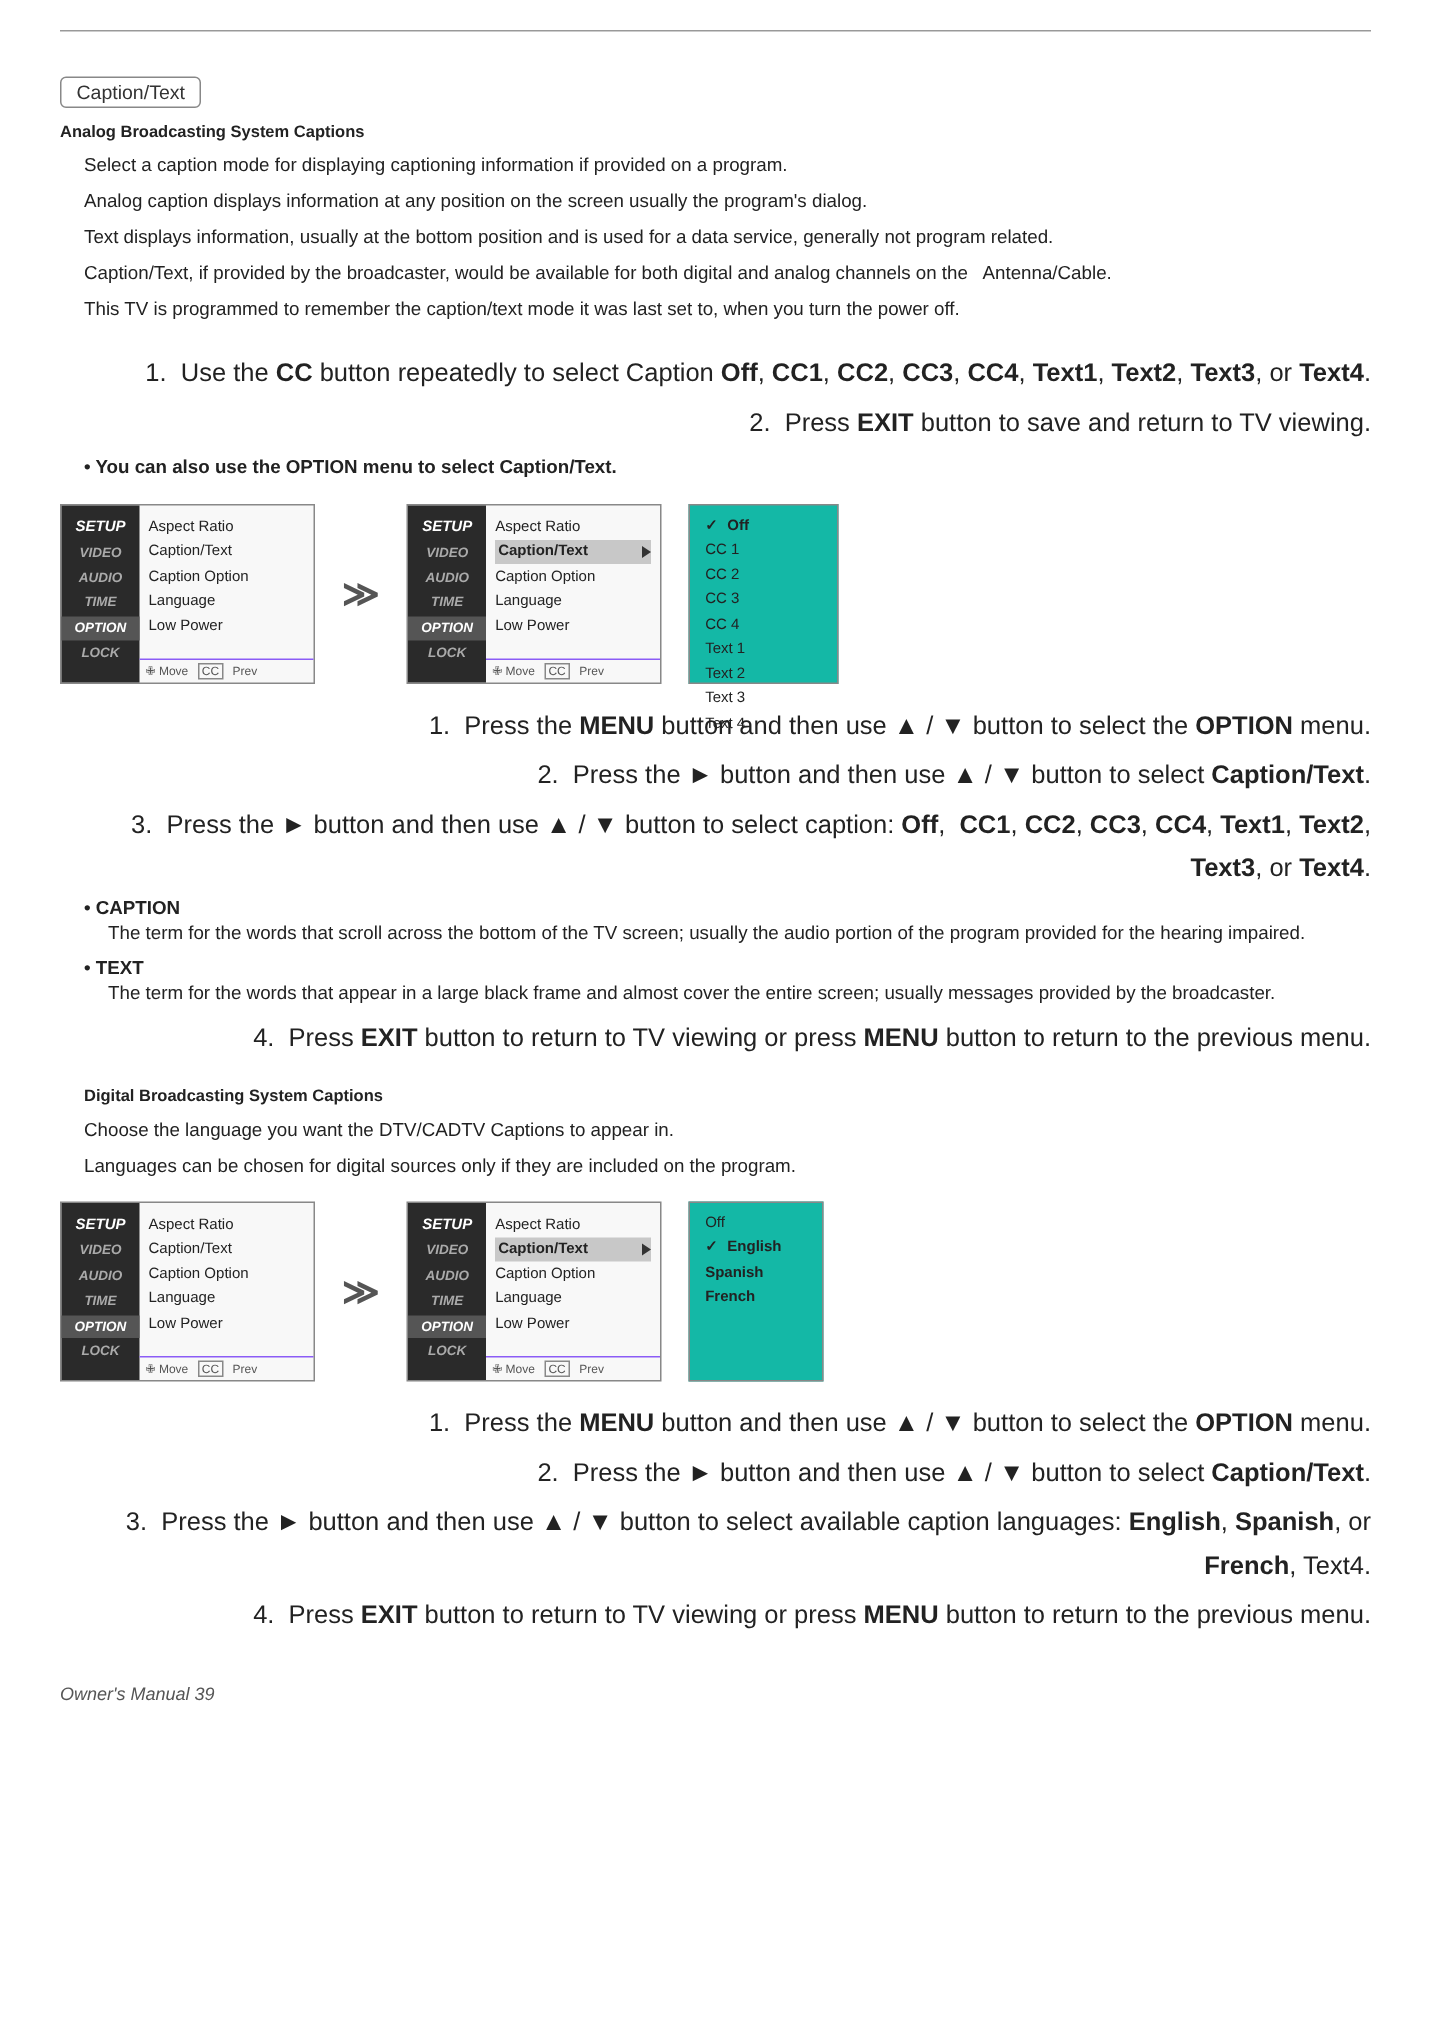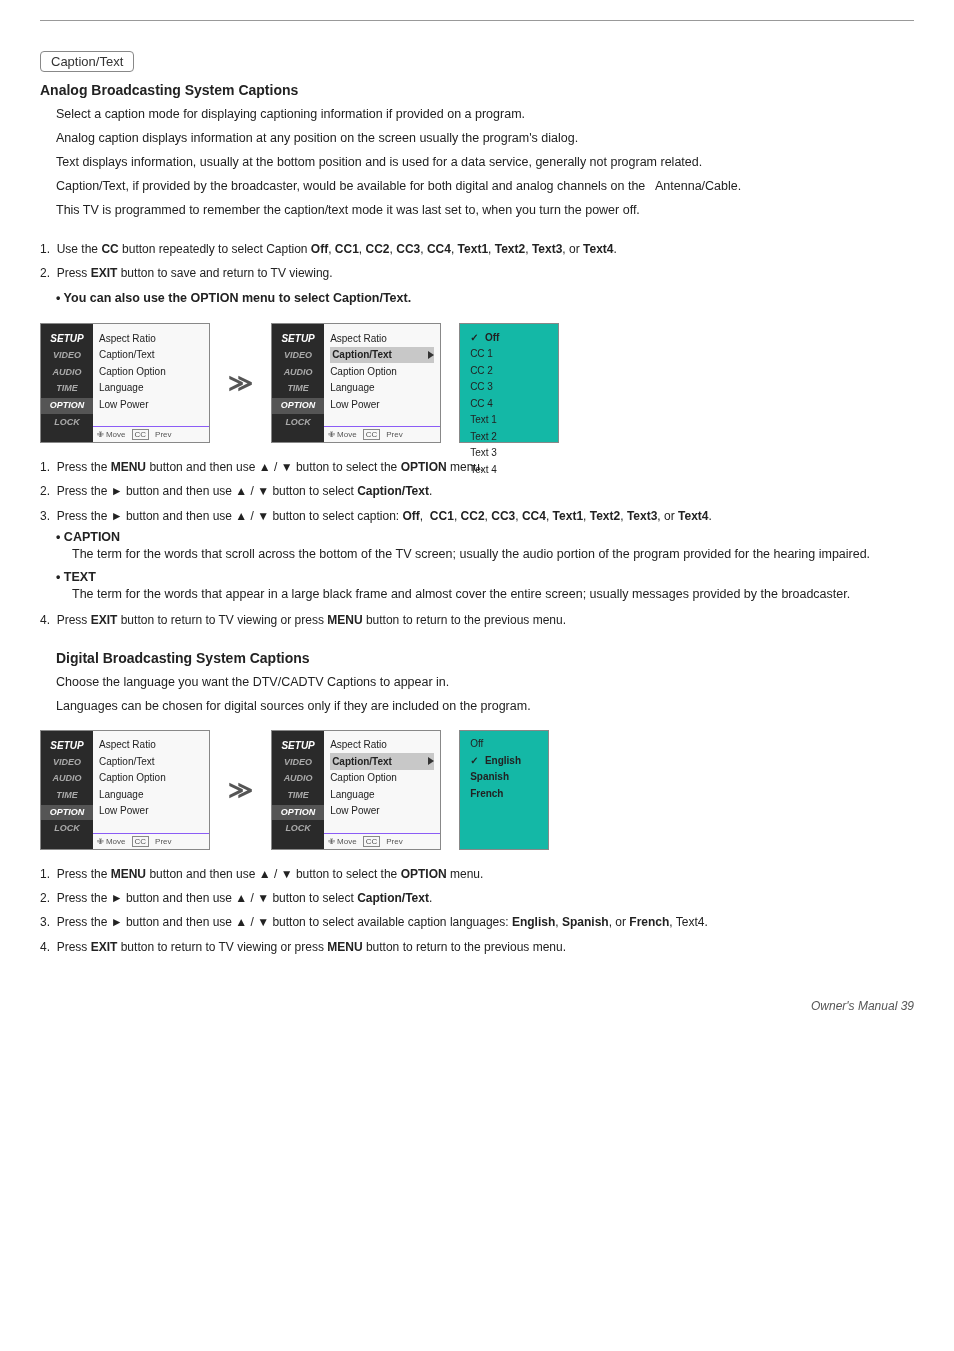--- a/index.html
+++ b/index.html
@@ -17,33 +17,34 @@
       display: inline-block;
       border: 1.5px solid #888;
       border-radius: 4px;
       padding: 2px 10px;
       font-size: 13px;
       color: #333;
       margin-bottom: 10px;
     }
     .section-heading {
       font-weight: bold;
-      font-size: 14px;
+      font-size: 11px;
       margin-bottom: 6px;
     }
     .body-text {
       font-size: 12.5px;
       line-height: 1.6;
       margin-left: 16px;
       margin-bottom: 4px;
     }
     .numbered-item {
-      font-size: 12px;
+      font-size: 17px;
       line-height: 1.7;
       margin-bottom: 4px;
+      text-align: right;
     }
     .numbered-item b { font-weight: bold; }
     .bullet-item {
       font-size: 12.5px;
       line-height: 1.7;
       margin-left: 16px;
       margin-bottom: 4px;
       font-weight: bold;
     }
     .menu-diagram-row {
@@ -147,25 +148,24 @@
       margin-left: 16px;
       font-size: 12.5px;
       line-height: 1.6;
       margin-bottom: 6px;
     }
     .sub-bullet-title {
       font-weight: bold;
       font-size: 12.5px;
     }
     .page-footer {
-      text-align: right;
       font-style: italic;
       font-size: 12px;
       color: #555;
-      margin-top: 42px;
+      margin-top: 30px;
     }
     .right-arrow-inline {
       display: inline-block;
       width: 0;
       height: 0;
       border-top: 4px solid transparent;
       border-bottom: 4px solid transparent;
       border-left: 6px solid #333;
       vertical-align: middle;
     }

